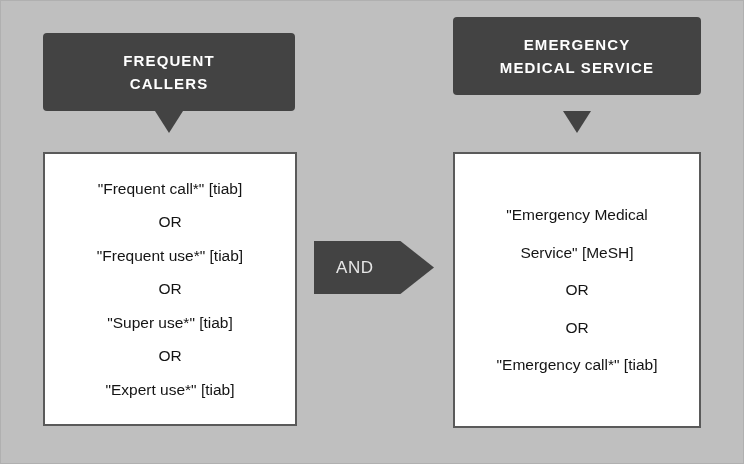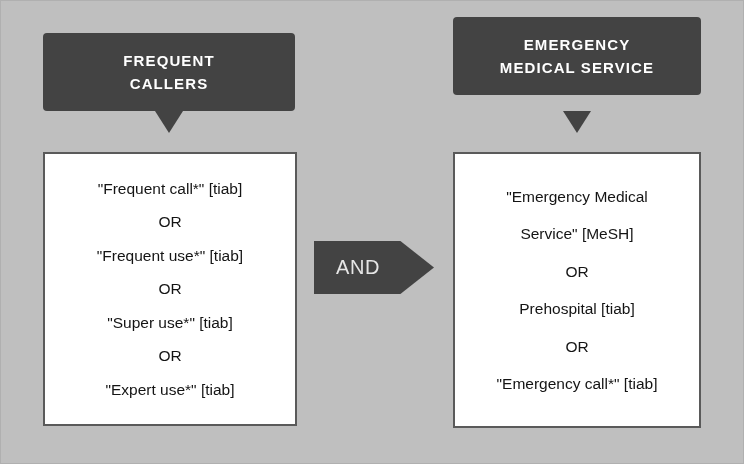--- a/index.html
+++ b/index.html
@@ -77,21 +77,21 @@
   #and-connector {
     position: absolute;
     background: #434343;
     -webkit-clip-path: polygon(0% 0%, 72% 0%, 100% 50%, 72% 100%, 0% 100%);
     clip-path: polygon(0% 0%, 72% 0%, 100% 50%, 72% 100%, 0% 100%);
     display: flex;
     align-items: center;
   }
   #and-label {
     color: #e6e6e6;
-    font-size: 20px;
+    font-size: 17px;
     letter-spacing: 0.6px;
     padding-left: 22px;
   }
 </style>
 </head>
 <body>
 
 <div id="canvas">
 
   <div class="header-box" id="header-left" style="left:42px; top:32px; width:252px; height:78px;">
@@ -117,18 +117,17 @@
   <div class="header-box" id="header-right" style="left:452px; top:16px; width:248px; height:78px;">
     <div class="header-title">EMERGENCY
 MEDICAL SERVICE</div>
   </div>
   <div class="header-pointer" style="left:562px; top:110px;"></div>
 
   <div class="query-box" id="query-right" style="left:452px; top:151px; width:248px; height:276px;">
     <div class="query-line" style="margin:11px 0;">"Emergency Medical</div>
     <div class="query-line" style="margin:11px 0;">Service" [MeSH]</div>
     <div class="query-line" style="margin:11px 0;">OR</div>
-    <div class="query-line" style="margin:11px 0;">Prehospital [tiab]</div>
     <div class="query-line" style="margin:11px 0;">OR</div>
     <div class="query-line" style="margin:11px 0;">"Emergency call*" [tiab]</div>
   </div>
 
 </div>
 
 </body></html>

